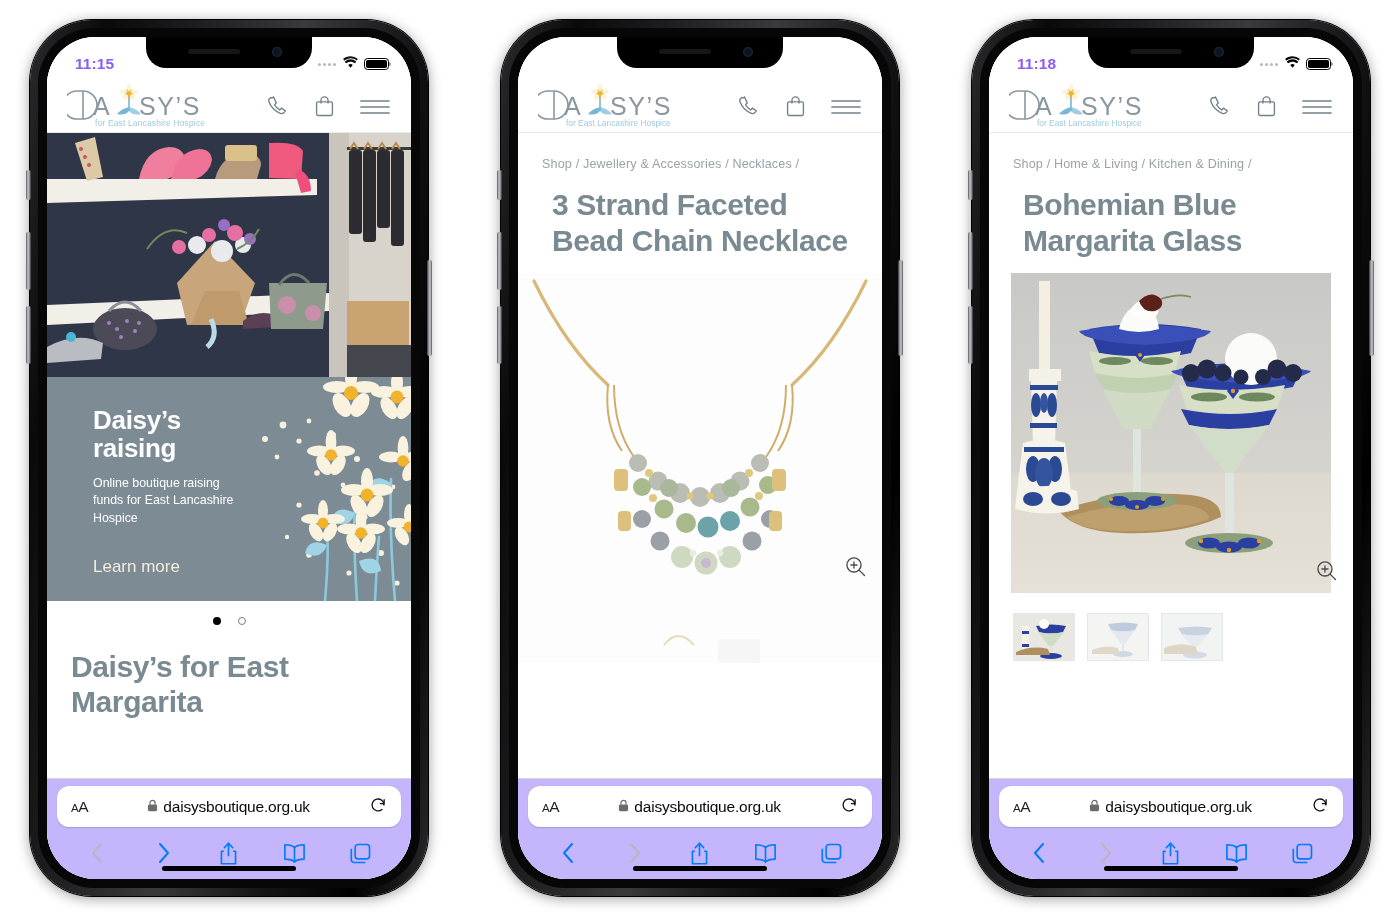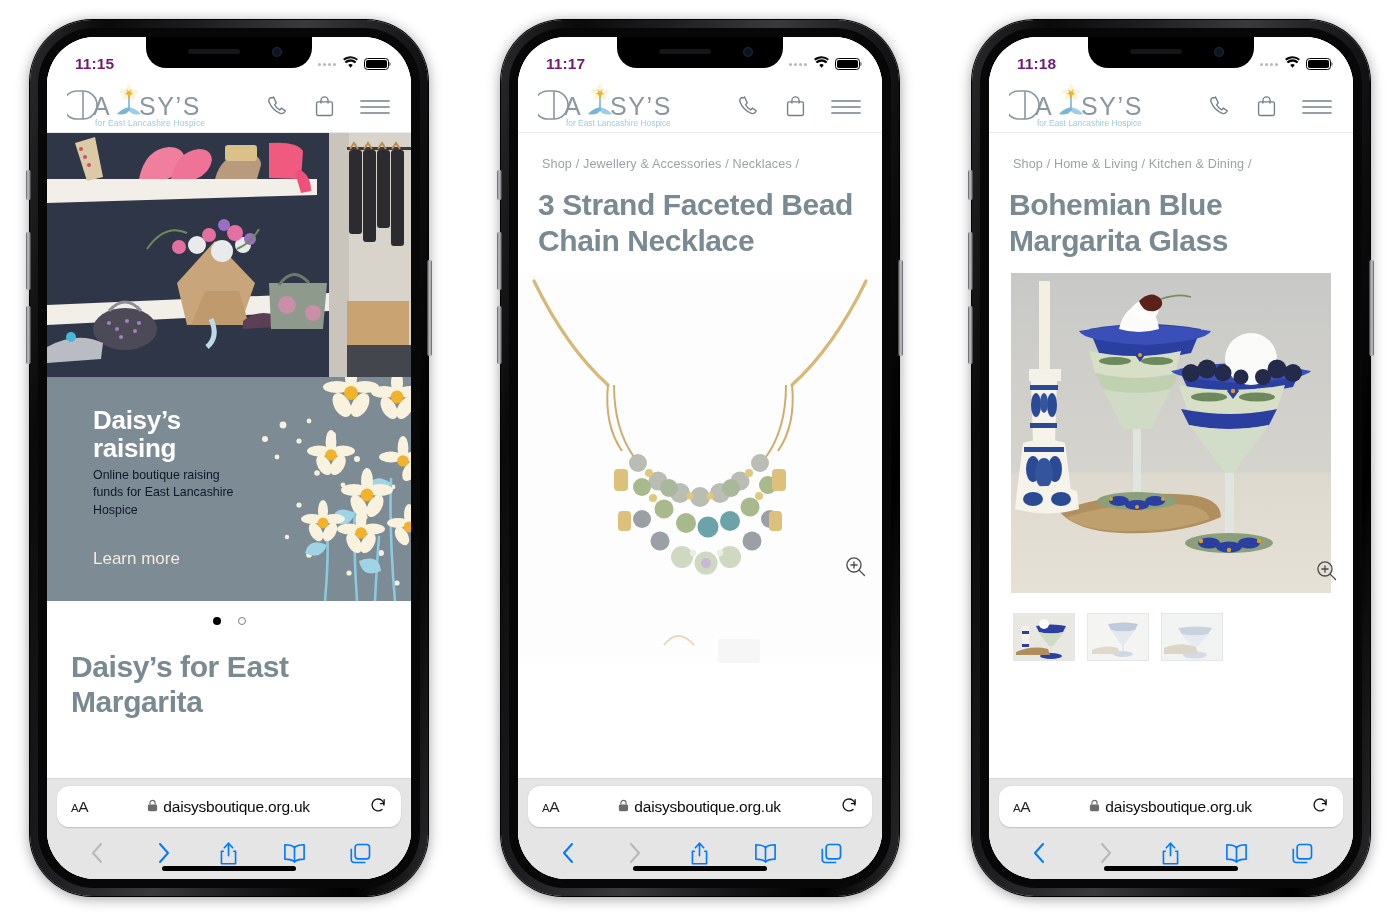--- a/index.html
+++ b/index.html
@@ -83,21 +83,21 @@
 
   
   .statusbar {
     position: absolute; top: 0; left: 0;
     width: 100%; height: 44px;
     display: flex; align-items: center;
     justify-content: space-between;
     padding: 10px 22px 0 28px;
     z-index: 35;
     font-size: 15.5px; font-weight: bold;
-    color: #701a75;
+    color: #8b5cf6;
     letter-spacing: .1px;
   }
   .status-right { display: flex; align-items: center; gap: 5px; }
   .sig-dots { display: flex; gap: 2px; align-items: flex-end; margin-right: 1px;}
   .sig-dots i { width: 3px; height: 3px; background: #b9b9bb; border-radius: 50%; display:block; }
   .batt {
     width: 25px; height: 12px; border: 1.3px solid #000; border-radius: 3.5px;
     position: relative; padding: 1.3px;
   }
   .batt::after {
@@ -135,58 +135,58 @@
     width: 100%; height: 224px;
     background: #7c8b94;
     overflow: hidden;
     padding: 30px 0 0 46px;
   }
   .promo h2 {
     color: #ffffff; font-size: 26px; line-height: 1.07;
     font-weight: bold; letter-spacing: -.3px;
   }
   .promo p {
-    color: #0f172a; font-size: 12.4px; line-height: 1.42;
-    margin-top: 4px; max-width: 160px; font-weight: normal;
+    color: #ffffff; font-size: 12.4px; line-height: 1.42;
+    margin-top: 12px; max-width: 160px; font-weight: normal;
   }
   .promo .learn { color: #f3ecd9; font-size: 17px; margin-top: 30px; }
   .promo .flowers { position: absolute; right: -6px; top: 0; bottom: 0; width: 170px; }
 
   .dots { display: flex; justify-content: center; gap: 17px; padding: 16px 0 8px; }
   .dot { width: 8px; height: 8px; border-radius: 50%; background: #000; }
   .dot.off { background: #fff; border: 1.2px solid #7d7d7d; }
 
   .headline {
     padding: 16px 24px 0; color: #7a8a92;
     font-size: 30px; line-height: 1.17; font-weight: bold;
     letter-spacing: -.4px;
   }
 
   
   .crumb {
     padding: 24px 24px 0; color: #9aa3a8;
     font-size: 12.6px; letter-spacing: .15px;
   }
   .ptitle {
-    padding: 16px 20px 0; color: #7a8a92;
+    padding: 16px 34px 0; color: #7a8a92;
     font-size: 30px; line-height: 1.2; font-weight: bold;
     letter-spacing: -.4px;
   }
   .pimage { position: relative; margin-top: 14px; width: 100%; }
   .zoom-ic { position: absolute; right: 16px; bottom: 12px; }
   .thumbs { display: flex; gap: 12px; padding: 16px 24px 0; }
   .thumb {
     width: 62px; height: 48px; border: 1px solid #e4e6e8;
     background: #fff; overflow: hidden; position: relative;
   }
 
   
   .safari {
     position: absolute; left: 0; bottom: 0; width: 100%;
-    background: #e5e5e5;
+    background: #c4b5fd;
     border-top: .5px solid #d8d8d8;
     z-index: 30;
     padding-top: 7px;
   }
   .urlbar {
     margin: 0 10px; height: 41px;
     background: #fff; border-radius: 12px;
     display: flex; align-items: center;
     padding: 0 14px;
     box-shadow: 0 .5px 1.2px rgba(0,0,0,.16);
@@ -789,41 +789,20 @@
               <svg width="23" height="23" viewBox="0 0 24 24" fill="none" stroke="#007aff" stroke-width="1.7">
                 <rect x="6.4" y="2.6" width="15" height="15" rx="3"></rect>
                   <path d="M17 21.4H5.4a3 3 0 01-3-3V7"></path>
               </svg>
             </div>
           </div>
           <div class="home-ind"></div>
         </div>
       </div>
 
-      <div class="statusbar">
-        <span>11:17</span>
-        <span class="status-right">
-          <span class="sig-dots">
-              <i></i>
-              <i></i>
-              <i></i>
-              <i></i>
-            </span>
-          <span>
-            <svg width="17" height="13" viewBox="0 0 18 14" fill="#000">
-              <path d="M9 12.6l2.4-2.9a3.8 3.8 0 00-4.8 0L9 12.6z"></path>
-              <path d="M9 6.1c1.8 0 3.5.6 4.8 1.8l1.5-1.8A9.6 9.6 0 009 3.6a9.6 9.6 0 00-6.3 2.5l1.5 1.8A7.2 7.2 0 019 6.1z"></path>
-              <path d="M9 .2C6 .2 3.2 1.3 1 3.2l1.4 1.7A10.6 10.6 0 019 2.3c2.5 0 4.8.9 6.6 2.6L17 3.2A12.5 12.5 0 009 .2z"></path>
-            </svg>
-          </span>
-          <span class="batt">
-              <i></i>
-            </span>
-        </span>
-      </div>
       <div class="notch">
         <span class="speaker"></span>
         <span class="camera"></span>
       </div>
     </div>
   </div>
 
   <div class="phone">
     <div class="frame-outer"></div>
     <div class="frame-inner"></div>

